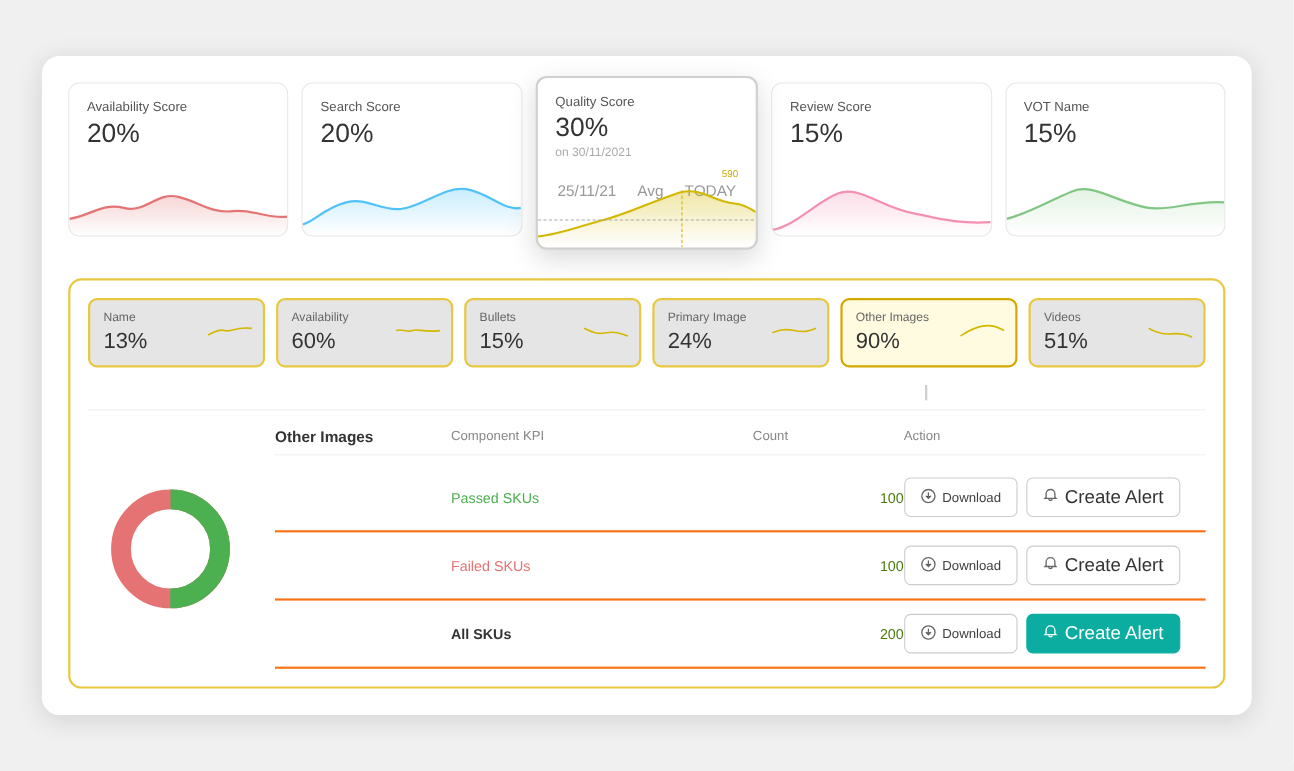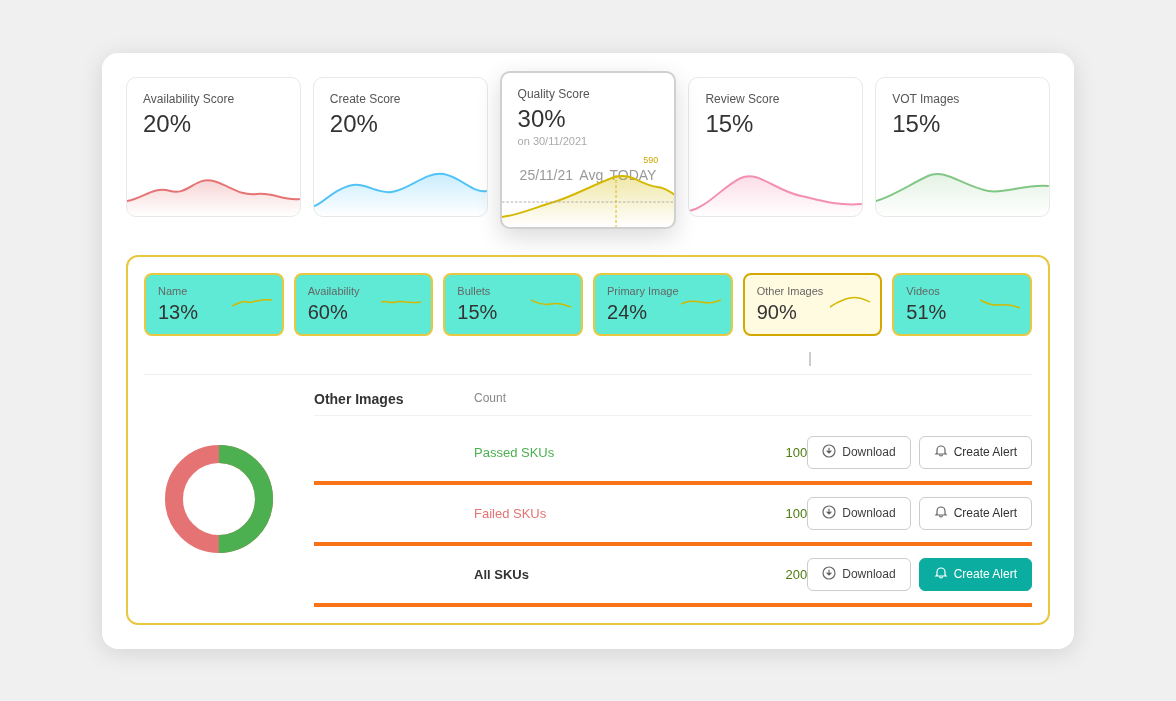--- a/index.html
+++ b/index.html
@@ -9,21 +9,21 @@
       display: flex;
       align-items: center;
       justify-content: center;
       min-height: 100vh;
       padding: 20px;
     }
     .dashboard {
       background: #fff;
       border-radius: 16px;
       box-shadow: 0 4px 24px rgba(0,0,0,0.12);
-      width: 972px;
+      width: 1100px;
       padding: 24px;
       position: relative;
     }
 
     
     .score-cards {
       display: flex;
       gap: 12px;
       margin-bottom: 20px;
       position: relative;
@@ -100,21 +100,21 @@
     .kpi-cards {
       display: flex;
       gap: 10px;
       margin-bottom: 20px;
     }
     .kpi-card {
       flex: 1;
       border: 2px solid #e8c840;
       border-radius: 8px;
       padding: 10px 12px;
-      background: #5eead4;
+      background: #e5e5e5;
       position: relative;
     }
     .kpi-card.active {
       background: #fffbe0;
       border-color: #d4a800;
     }
     .kpi-card .kpi-title {
       font-size: 11px;
       color: #666;
       margin-bottom: 4px;
@@ -164,21 +164,21 @@
       color: #333;
     }
     .col-kpi { flex: 2; font-size: 12px; color: #888; }
     .col-count { flex: 1; font-size: 12px; color: #888; }
     .col-action { flex: 2; font-size: 12px; color: #888; }
 
     .table-row {
       display: flex;
       align-items: center;
       padding: 12px 0;
-      border-bottom: 4px solid #f97316;
+      border-bottom: 2px solid #f97316;
     }
     .table-row .row-spacer { width: 160px; }
     .row-label { flex: 2; font-size: 13px; }
     .row-label.passed { color: #4caf50; }
     .row-label.failed { color: #e57373; }
     .row-label.all { color: #333; font-weight: bold; }
     .row-count { flex: 1; font-size: 13px; color: #4d7c0f; text-align: right; }
     .row-actions { flex: 2; display: flex; gap: 8px; }
 
     .btn-download {
@@ -196,21 +196,21 @@
     }
     .btn-alert {
       display: flex;
       align-items: center;
       gap: 6px;
       padding: 7px 14px;
       border: 1px solid #ccc;
       border-radius: 6px;
       background: #fff;
       cursor: pointer;
-      font-size: 12px;
+      font-size: 17px;
       color: #333;
       white-space: nowrap;
     }
     .btn-alert.teal {
       background: #0aada0;
       border-color: #0aada0;
       color: #fff;
     }
 
     
@@ -234,21 +234,21 @@
               <stop offset="100%" stop-color="rgba(229,115,115,0.0)"></stop>
             </linearGradient>
           </defs>
           <path d="M0,45 C20,42 30,30 50,35 C70,40 80,20 100,25 C120,30 130,40 150,38 C170,36 180,45 200,43 L200,60 L0,60 Z" fill="url(#g0)"></path>
           <path d="M0,45 C20,42 30,30 50,35 C70,40 80,20 100,25 C120,30 130,40 150,38 C170,36 180,45 200,43" fill="none" stroke="#e57373" stroke-width="2"></path>
         </svg>
       </div>
     </div>
 
     <div class="score-card">
-      <div class="card-title">Create Score</div>
+      <div class="card-title">Search Score</div>
       <div class="card-value">20%</div>
       <div class="chart-area">
         <svg viewBox="0 0 200 60" preserveAspectRatio="none">
           <defs>
             <linearGradient id="g1" x1="0" y1="0" x2="0" y2="1">
               <stop offset="0%" stop-color="rgba(79,195,247,0.3)"></stop>
               <stop offset="100%" stop-color="rgba(79,195,247,0.0)"></stop>
             </linearGradient>
           </defs>
           <path d="M0,50 C10,48 20,35 40,30 C60,25 70,38 90,36 C110,34 130,15 150,18 C170,21 185,38 200,35 L200,60 L0,60 Z" fill="url(#g1)"></path>
@@ -296,21 +296,21 @@
               <stop offset="100%" stop-color="rgba(244,143,177,0.0)"></stop>
             </linearGradient>
           </defs>
           <path d="M0,55 C20,52 40,30 60,22 C80,14 100,35 130,40 C150,44 170,50 200,48 L200,60 L0,60 Z" fill="url(#g3)"></path>
           <path d="M0,55 C20,52 40,30 60,22 C80,14 100,35 130,40 C150,44 170,50 200,48" fill="none" stroke="#f48fb1" stroke-width="2"></path>
         </svg>
       </div>
     </div>
 
     <div class="score-card">
-      <div class="card-title">VOT Images</div>
+      <div class="card-title">VOT Name</div>
       <div class="card-value">15%</div>
       <div class="chart-area">
         <svg viewBox="0 0 200 60" preserveAspectRatio="none">
           <defs>
             <linearGradient id="g4" x1="0" y1="0" x2="0" y2="1">
               <stop offset="0%" stop-color="rgba(165,214,167,0.3)"></stop>
               <stop offset="100%" stop-color="rgba(165,214,167,0.0)"></stop>
             </linearGradient>
           </defs>
           <path d="M0,45 C20,40 40,28 60,20 C80,12 100,30 130,35 C150,38 170,28 200,30 L200,60 L0,60 Z" fill="url(#g4)"></path>
@@ -408,21 +408,23 @@
           <circle cx="60" cy="60" r="45" fill="none" stroke="#e57373" stroke-width="18"></circle>
           <circle cx="60" cy="60" r="45" fill="none" stroke="#4caf50" stroke-width="18" stroke-dasharray="141.37 141.37" stroke-dashoffset="0" transform="rotate(-90 60 60)"></circle>
           <circle cx="60" cy="60" r="34" fill="white"></circle>
         </svg>
       </div>
 
       <div class="table-area">
 
         <div class="table-header">
           <div class="table-header-other-images">Other Images</div>
+          <div class="col-kpi">Component KPI</div>
           <div class="col-count">Count</div>
+          <div class="col-action">Action</div>
         </div>
 
         <div class="table-row">
           <div class="row-spacer"></div>
           <div class="row-label passed">Passed SKUs</div>
           <div class="row-count">100</div>
           <div class="row-actions">
             <button class="btn-download">
               <span>
                 <svg width="14" height="14" viewBox="0 0 14 14">

